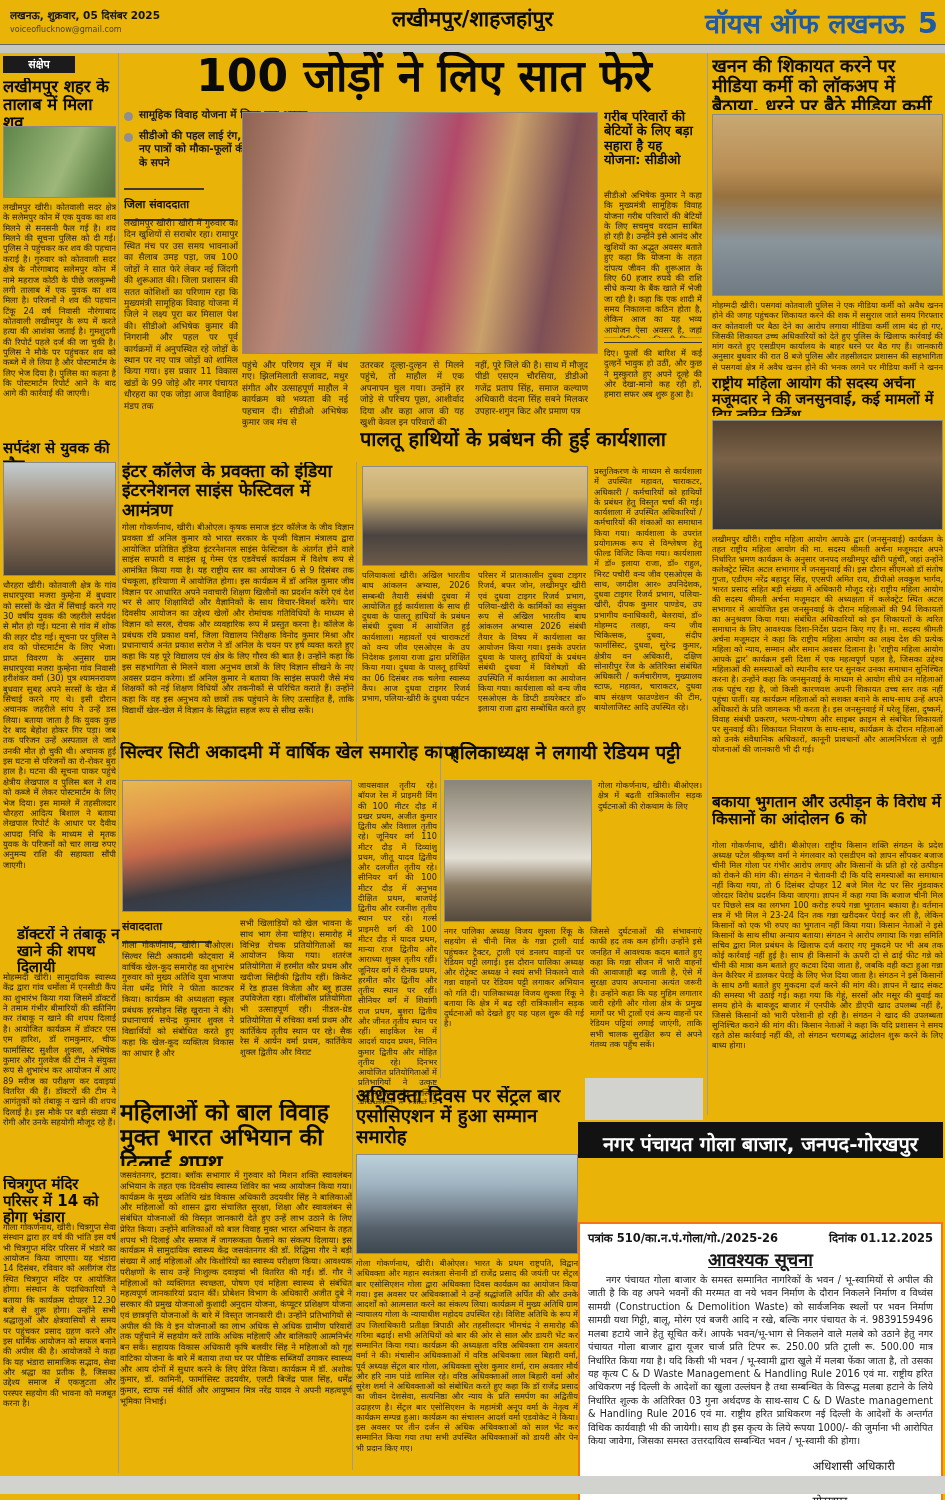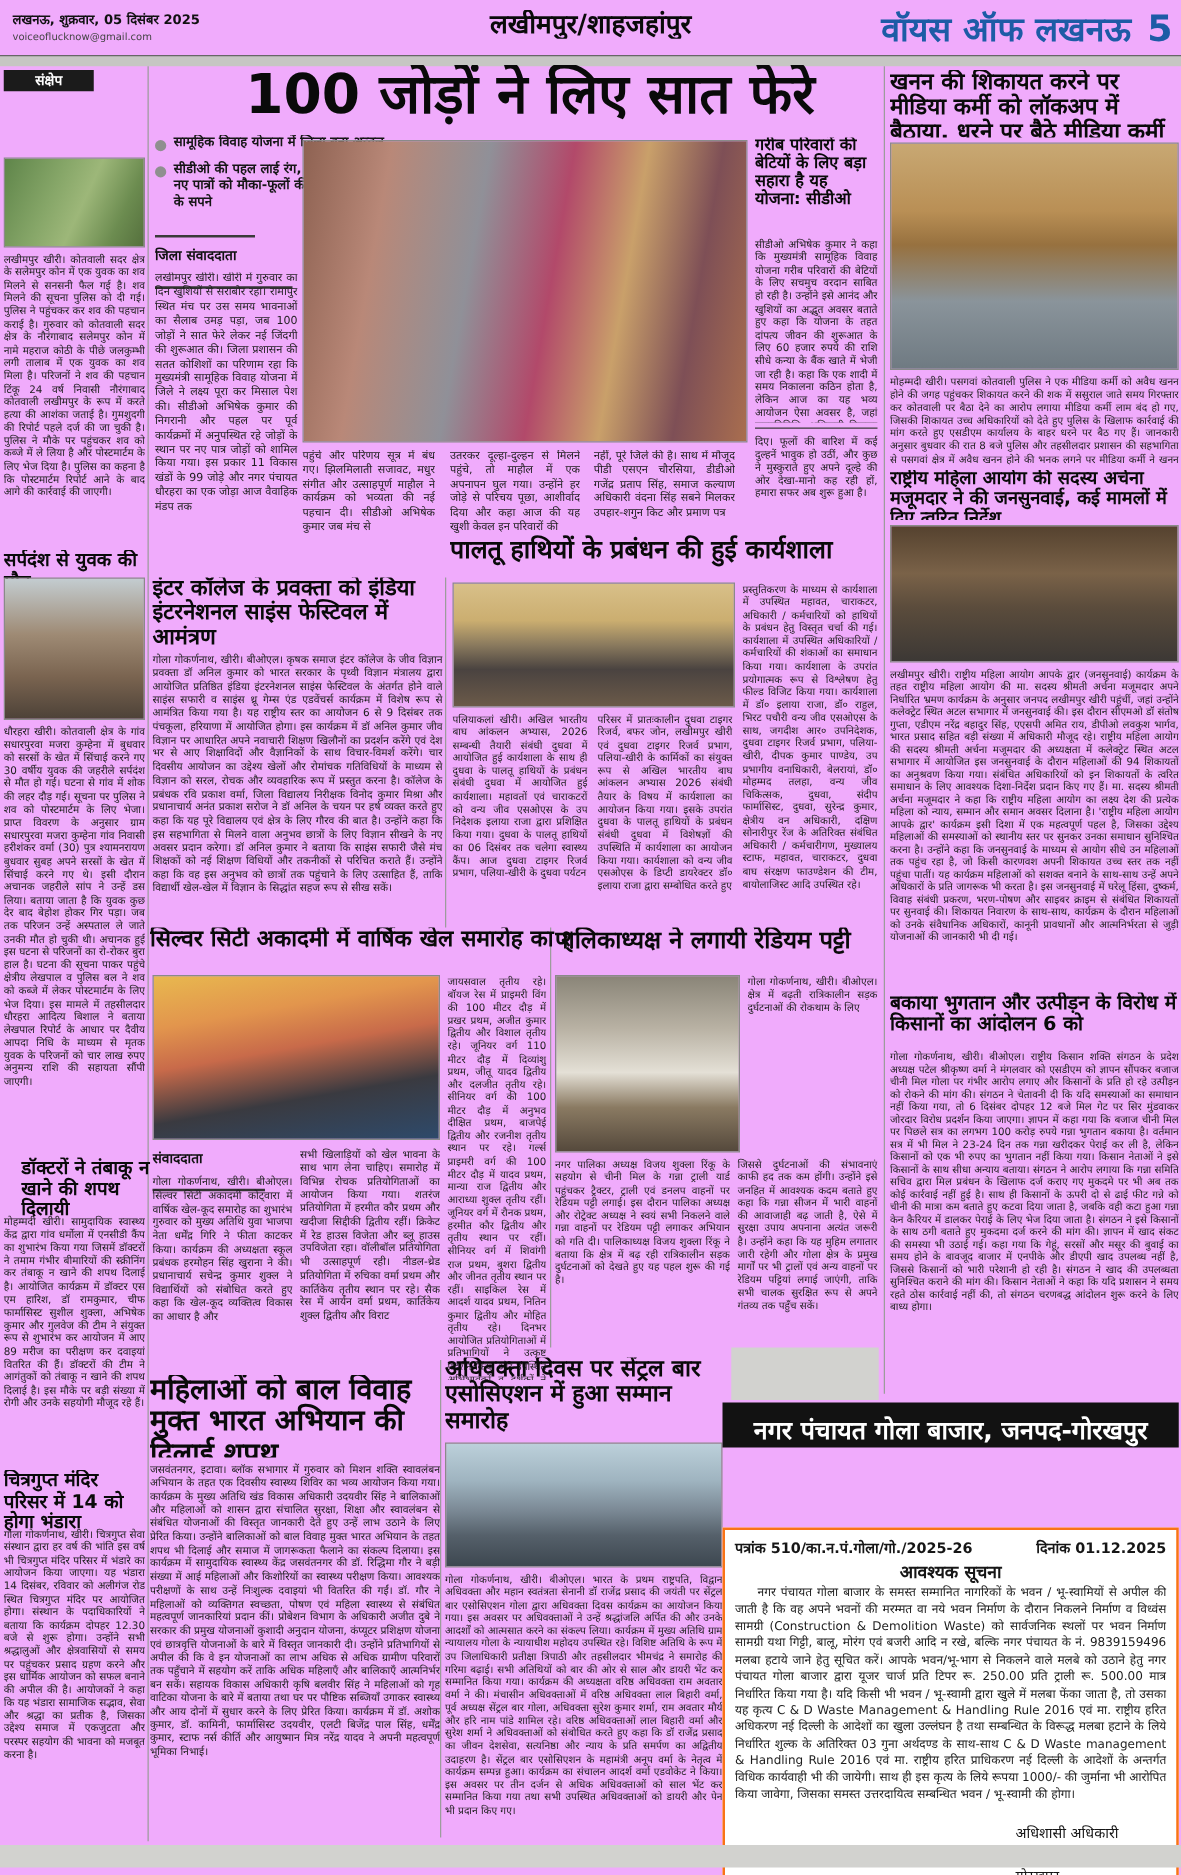--- a/index.html
+++ b/index.html
@@ -1,26 +1,26 @@
 <!DOCTYPE html>
 <html><head>
 <meta charset="utf-8">
 <style>
   *{margin:0;padding:0;box-sizing:border-box}
   html,body{background:#e9e9e5}
   body{font-family:"DejaVu Sans","Liberation Sans",sans-serif;}
-  #page{position:relative;width:945px;height:1500px;margin:0 auto;background:#f0abfc;color:#161616;overflow:hidden}
+  #page{position:relative;width:945px;height:1500px;margin:0 auto;background:#eab308;color:#161616;overflow:hidden}
   .blk{position:absolute;overflow:hidden}
   .headline{font-weight:bold;color:#0a0a0a;line-height:1.1;letter-spacing:0}
   .center{text-align:center}
   .jtxt{text-align:justify;color:#1d1d1d}
   .photo{border:1px solid #8a8a8a}
   .vrule{position:absolute;width:1px;background:#9c9c9c}
   .hrule{position:absolute;height:2px;background:#3a3a3a}
-  .byline{font-weight:bold;font-size:11px;border-bottom:2px solid #333;padding-bottom:18px;color:#111}
+  .byline{font-weight:bold;font-size:11px;border-bottom:2px solid #333;padding-bottom:8px;color:#111}
   .bullet-item{display:flex;gap:6px;margin-bottom:7px}
   .dot{width:9px;height:9px;border-radius:50%;background:#8f8f8f;flex:0 0 9px;margin-top:4px}
   .blue{color:#1d5ba6}
   .sign{font-weight:normal;font-size:11.5px;text-align:left;line-height:1.8}
   .graybar{position:absolute;background:#d2d2cf}
 </style>
 </head>
 <body>
 
 <div id="page">
@@ -34,20 +34,21 @@
   </div>
   <div class="blk" style="left:0;top:44px;width:945px;height:9px;background:#c6c6c3;border-top:1px solid #666"></div>
 
   <div class="vrule" style="left:118px;top:53px;height:1420px"></div>
   <div class="vrule" style="left:707px;top:53px;height:1062px"></div>
   <div class="vrule" style="left:356px;top:462px;height:280px"></div>
   <div class="vrule" style="left:440px;top:742px;height:336px"></div>
   <div class="vrule" style="left:352px;top:1088px;height:382px"></div>
 
   <div class="blk" style="left:3px;top:56px;width:72px;height:17px;background:#1b1b1b;color:#fff;font-size:11px;font-weight:bold;text-align:center;line-height:17px">संक्षेप</div>
+  <div class="blk headline" style="left:3px;top:78px;width:113px;font-size:16.5px">लखीमपुर शहर के तालाब में मिला शव</div>
   <div class="blk photo" style="left:3px;top:126px;width:113px;height:72px;background:linear-gradient(115deg,#5f854a,#86a668 35%,#9db779 55%,#6c8c50 80%,#55703d)"></div>
   <div class="blk jtxt" style="left:3px;top:202px;width:113px;height:234px;font-size:8.3px;line-height:1.25">लखीमपुर खीरी। कोतवाली सदर क्षेत्र के सलेमपुर कोन में एक युवक का शव मिलने से सनसनी फैल गई है। शव मिलने की सूचना पुलिस को दी गई। पुलिस ने पहुंचकर कर शव की पहचान कराई है। गुरुवार को कोतवाली सदर क्षेत्र के नौरंगाबाद सलेमपुर कोन में नामे महराज कोठी के पीछे जलकुम्भी लगी तालाब में एक युवक का शव मिला है। परिजनों ने शव की पहचान टिंकू 24 वर्ष निवासी नौरंगाबाद कोतवाली लखीमपुर के रूप में करते हत्या की आशंका जताई है। गुमशुदगी की रिपोर्ट पहले दर्ज की जा चुकी है। पुलिस ने मौके पर पहुंचकर शव को कब्जे में ले लिया है और पोस्टमार्टम के लिए भेज दिया है। पुलिस का कहना है कि पोस्टमार्टम रिपोर्ट आने के बाद आगे की कार्रवाई की जाएगी।</div>
   <div class="blk headline" style="left:3px;top:440px;width:113px;font-size:15px">सर्पदंश से युवक की मौत</div>
   <div class="blk photo" style="left:3px;top:462px;width:113px;height:114px;background:linear-gradient(180deg,#c3ccd0 0%,#9e8a74 40%,#7a6450 70%,#4d4238 100%)"></div>
   <div class="blk jtxt" style="left:3px;top:580px;width:113px;height:342px;font-size:8.3px;line-height:1.25">धौरहरा खीरी। कोतवाली क्षेत्र के गांव सधारपुरवा मजरा कुम्हेना में बुधवार को सरसों के खेत में सिंचाई करने गए 30 वर्षीय युवक की जहरीले सर्पदंश से मौत हो गई। घटना से गांव में शोक की लहर दौड़ गई। सूचना पर पुलिस ने शव को पोस्टमार्टम के लिए भेजा। प्राप्त विवरण के अनुसार ग्राम सधारपुरवा मजरा कुम्हेना गांव निवासी हरीशंकर वर्मा (30) पुत्र श्यामनरायण बुधवार सुबह अपने सरसों के खेत में सिंचाई करने गए थे। इसी दौरान अचानक जहरीले सांप ने उन्हें डस लिया। बताया जाता है कि युवक कुछ देर बाद बेहोश होकर गिर पड़ा। जब तक परिजन उन्हें अस्पताल ले जाते उनकी मौत हो चुकी थी। अचानक हुई इस घटना से परिजनों का रो-रोकर बुरा हाल है। घटना की सूचना पाकर पहुंचे क्षेत्रीय लेखपाल व पुलिस बल ने शव को कब्जे में लेकर पोस्टमार्टम के लिए भेज दिया। इस मामले में तहसीलदार धौरहरा आदित्य बिशाल ने बताया लेखपाल रिपोर्ट के आधार पर दैवीय आपदा निधि के माध्यम से मृतक युवक के परिजनों को चार लाख रुपए अनुमन्य राशि की सहायता सौंपी जाएगी।</div>
   <div class="blk headline" style="left:17px;top:926px;width:113px;font-size:15px">डॉक्टरों ने तंबाकू न खाने की शपथ दिलायी</div>
   <div class="blk jtxt" style="left:3px;top:972px;width:113px;height:200px;font-size:8.3px;line-height:1.25">मोहम्मदी खीरी। सामुदायिक स्वास्थ्य केंद्र द्वारा गांव धर्मोला में एनसीडी कैंप का शुभारंभ किया गया जिसमें डॉक्टरों ने तमाम गंभीर बीमारियों की स्क्रीनिंग कर तंबाकू न खाने की शपथ दिलाई है। आयोजित कार्यक्रम में डॉक्टर एस एम हारिश, डॉ रामकुमार, चीफ फार्मासिस्ट सुशील शुक्ला, अभिषेक कुमार और गुलवेज की टीम ने संयुक्त रूप से शुभारंभ कर आयोजन में आए 89 मरीज का परीक्षण कर दवाइयां वितरित की हैं। डॉक्टरों की टीम ने आगंतुकों को तंबाकू न खाने की शपथ दिलाई है। इस मौके पर बड़ी संख्या में रोगी और उनके सहयोगी मौजूद रहे हैं।</div>
   <div class="blk headline" style="left:3px;top:1176px;width:113px;font-size:15px">चित्रगुप्त मंदिर परिसर में 14 को होगा भंडारा</div>
   <div class="blk jtxt" style="left:3px;top:1222px;width:113px;height:242px;font-size:8.3px;line-height:1.25">गोला गोकर्णनाथ, खीरी। चित्रगुप्त सेवा संस्थान द्वारा हर वर्ष की भांति इस वर्ष भी चित्रगुप्त मंदिर परिसर में भंडारे का आयोजन किया जाएगा। यह भंडारा 14 दिसंबर, रविवार को अलीगंज रोड स्थित चित्रगुप्त मंदिर पर आयोजित होगा। संस्थान के पदाधिकारियों ने बताया कि कार्यक्रम दोपहर 12.30 बजे से शुरू होगा। उन्होंने सभी श्रद्धालुओं और क्षेत्रवासियों से समय पर पहुंचकर प्रसाद ग्रहण करने और इस धार्मिक आयोजन को सफल बनाने की अपील की है। आयोजकों ने कहा कि यह भंडारा सामाजिक सद्भाव, सेवा और श्रद्धा का प्रतीक है, जिसका उद्देश्य समाज में एकजुटता और परस्पर सहयोग की भावना को मजबूत करना है।</div>
 
@@ -114,21 +115,21 @@
   <div class="blk headline" style="left:356px;top:1086px;width:222px;height:64px;font-size:18.5px">अधिवक्ता दिवस पर सेंट्रल बार एसोसिएशन में हुआ सम्मान समारोह</div>
   <div class="blk photo" style="left:356px;top:1154px;width:222px;height:100px;background:linear-gradient(180deg,#bcd0da 0%,#9fb4c0 30%,#7a8894 55%,#55606a 75%,#3d4750 100%)"></div>
   <div class="blk jtxt" style="left:356px;top:1258px;width:222px;height:212px;font-size:8.2px;line-height:1.25">गोला गोकर्णनाथ, खीरी। बीओएल। भारत के प्रथम राष्ट्रपति, विद्वान अधिवक्ता और महान स्वतंत्रता सेनानी डॉ राजेंद्र प्रसाद की जयंती पर सेंट्रल बार एसोसिएशन गोला द्वारा अधिवक्ता दिवस कार्यक्रम का आयोजन किया गया। इस अवसर पर अधिवक्ताओं ने उन्हें श्रद्धांजलि अर्पित की और उनके आदर्शों को आत्मसात करने का संकल्प लिया। कार्यक्रम में मुख्य अतिथि ग्राम न्यायालय गोला के न्यायाधीश महोदय उपस्थित रहे। विशिष्ट अतिथि के रूप में उप जिलाधिकारी प्रतीक्षा त्रिपाठी और तहसीलदार भीमचंद्र ने समारोह की गरिमा बढ़ाई। सभी अतिथियों को बार की ओर से साल और डायरी भेंट कर सम्मानित किया गया। कार्यक्रम की अध्यक्षता वरिष्ठ अधिवक्ता राम अवतार वर्मा ने की। मंचासीन अधिवक्ताओं में वरिष्ठ अधिवक्ता लाल बिहारी वर्मा, पूर्व अध्यक्ष सेंट्रल बार गोला, अधिवक्ता सुरेश कुमार शर्मा, राम अवतार मौर्य और हरि नाम पांडे शामिल रहे। वरिष्ठ अधिवक्ताओं लाल बिहारी वर्मा और सुरेश शर्मा ने अधिवक्ताओं को संबोधित करते हुए कहा कि डॉ राजेंद्र प्रसाद का जीवन देशसेवा, सत्यनिष्ठा और न्याय के प्रति समर्पण का अद्वितीय उदाहरण है। सेंट्रल बार एसोसिएशन के महामंत्री अनूप वर्मा के नेतृत्व में कार्यक्रम सम्पन्न हुआ। कार्यक्रम का संचालन आदर्श वर्मा एडवोकेट ने किया। इस अवसर पर तीन दर्जन से अधिक अधिवक्ताओं को साल भेंट कर सम्मानित किया गया तथा सभी उपस्थित अधिवक्ताओं को डायरी और पेन भी प्रदान किए गए।</div>
 
   <div class="blk center" style="left:578px;top:1122px;width:365px;height:36px;background:#121212;color:#ffffff;font-size:20px;font-weight:bold;line-height:44px">नगर पंचायत गोला बाजार, जनपद-गोरखपुर</div>
   <div class="blk" style="left:578px;top:1222px;width:365px;height:296px;border:2px solid #f97316;background:#fff;padding:6px 8px">
     <div style="display:flex;justify-content:space-between;font-size:11.5px;font-weight:bold">
       <span>पत्रांक 510/का.न.पं.गोला/गो./2025-26</span>
       <span>दिनांक 01.12.2025</span>
     </div>
-    <div class="center" style="font-size:14px;font-weight:bold;margin:2px 0">आवश्यक सूचना</div>
+    <div class="center" style="font-size:18px;font-weight:bold;text-decoration:underline;margin:2px 0">आवश्यक सूचना</div>
     <div class="jtxt" style="font-size:9.6px;line-height:1.4;height:188px;overflow:hidden;text-indent:18px">नगर पंचायत गोला बाजार के समस्त सम्मानित नागरिकों के भवन / भू-स्वामियों से अपील की जाती है कि वह अपने भवनों की मरम्मत वा नये भवन निर्माण के दौरान निकलने निर्माण व विध्वंस सामग्री (Construction &amp; Demolition Waste) को सार्वजनिक स्थलों पर भवन निर्माण सामग्री यथा गिट्टी, बालू, मोरंग एवं बजरी आदि न रखे, बल्कि नगर पंचायत के नं. 9839159496 मलबा हटाये जाने हेतु सूचित करें। आपके भवन/भू-भाग से निकलने वाले मलबे को उठाने हेतु नगर पंचायत गोला बाजार द्वारा यूजर चार्ज प्रति टिपर रू. 250.00 प्रति ट्राली रू. 500.00 मात्र निर्धारित किया गया है। यदि किसी भी भवन / भू-स्वामी द्वारा खुले में मलबा फेंका जाता है, तो उसका यह कृत्य C &amp; D Waste Management &amp; Handling Rule 2016 एवं मा. राष्ट्रीय हरित अधिकरण नई दिल्ली के आदेशों का खुला उल्लंघन है तथा सम्बन्धित के विरूद्ध मलबा हटाने के लिये निर्धारित शुल्क के अतिरिक्त 03 गुना अर्थदण्ड के साथ-साथ C &amp; D Waste management &amp; Handling Rule 2016 एवं मा. राष्ट्रीय हरित प्राधिकरण नई दिल्ली के आदेशों के अन्तर्गत विधिक कार्यवाही भी की जायेगी। साथ ही इस कृत्य के लिये रूपया 1000/- की जुर्माना भी आरोपित किया जावेगा, जिसका समस्त उत्तरदायित्व सम्बन्धित भवन / भू-स्वामी की होगा।</div>
     <div class="sign" style="position:absolute;right:24px;bottom:6px;line-height:1.5">
       <div>अधिशासी अधिकारी</div>
       <div>नगर पंचायत गोला बाजार</div>
       <div>गोरखपुर</div>
     </div>
   </div>
 
   <div class="graybar" style="left:0;top:1476px;width:945px;height:18px"></div>
 

